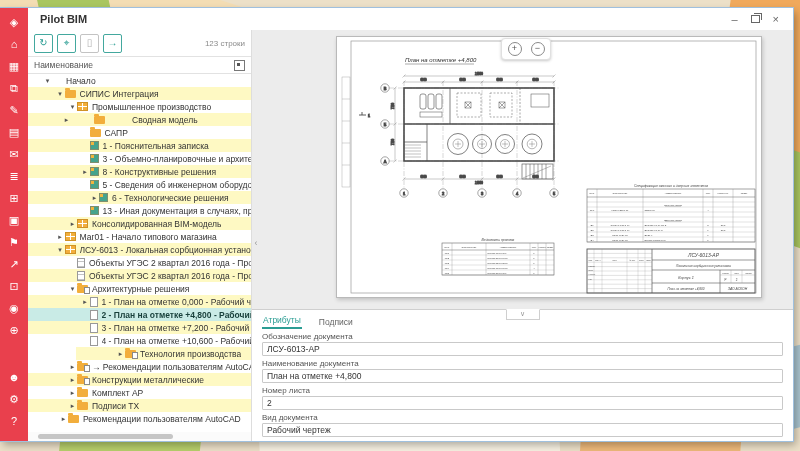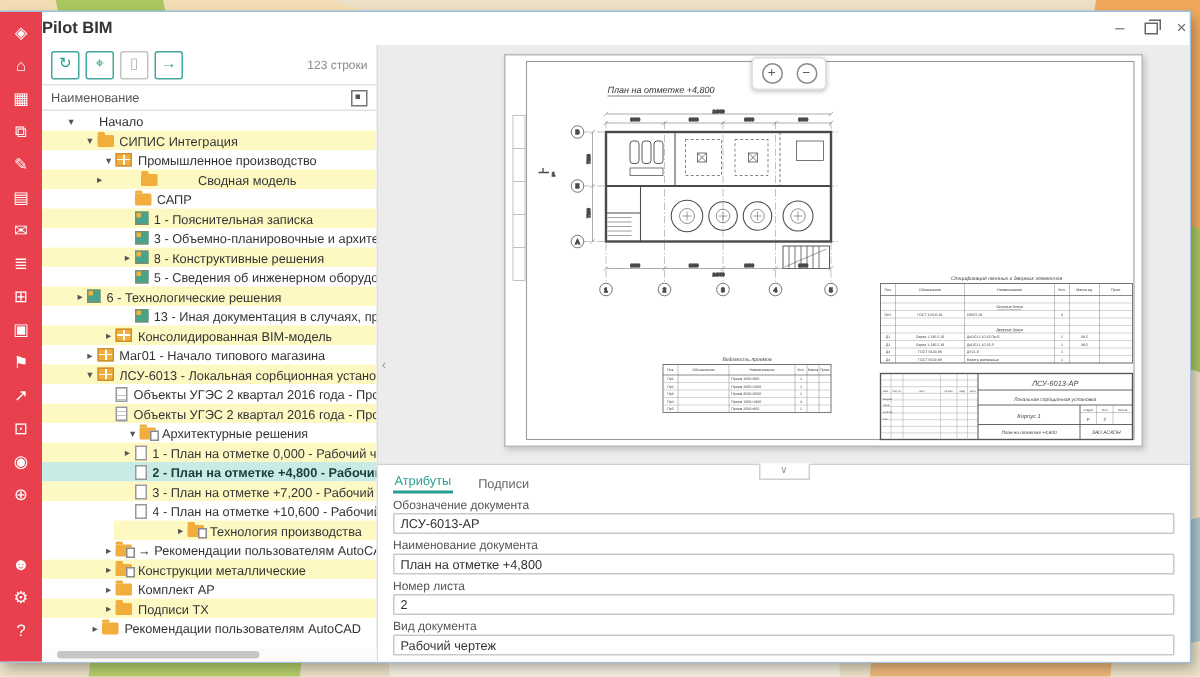--- a/index.html
+++ b/index.html
@@ -26,21 +26,21 @@
   
   .sidebar{width:28px;background:#e9404d;display:flex;flex-direction:column;align-items:center;
            padding:7px 0 5px 0;flex:none;}
   .sb-icon{width:16px;height:15px;line-height:15px;margin-bottom:7px;text-align:center;
            font-size:11px;color:#fff;cursor:pointer;flex:none;}
   .sb-spacer{flex:1;}
 
   .content{flex:1;display:flex;flex-direction:column;min-width:0;background:#fff;}
 
   
-  .titlebar{height:22px;display:flex;align-items:center;padding:0 0;flex:none;}
+  .titlebar{height:22px;display:flex;align-items:center;padding:0 12px;flex:none;}
   .app-title{font-weight:bold;font-size:11px;color:#333;}
   .win-controls{margin-left:auto;display:flex;align-items:center;gap:13px;padding-right:2px;}
   .wc{color:#666;font-size:11px;line-height:10px;cursor:pointer;}
   .wc-restore{width:7px;height:6px;border:1px solid #666;position:relative;}
   .wc-restore::before{content:'';position:absolute;left:2px;top:-3px;width:7px;height:6px;
                       border-top:1px solid #666;border-right:1px solid #666;}
 
   .main{flex:1;display:flex;min-height:0;}
 
   
@@ -199,21 +199,21 @@
             <div class="tree-row alt" style="padding-left: 52.5px;">
               <span class="tr-arrow">▸</span>
               <span class="ticon cube"></span>
               <span class="tr-label">8 - Конструктивные решения</span>
             </div>
             <div class="tree-row" style="padding-left: 52.5px;">
               <span class="tr-arrow"></span>
               <span class="ticon cube"></span>
               <span class="tr-label">5 - Сведения об инженерном оборудовании, о сетях и системах</span>
             </div>
-            <div class="tree-row alt" style="padding-left: 21px;">
+            <div class="tree-row alt" style="padding-left: 62px;">
               <span class="tr-arrow">▸</span>
               <span class="ticon cube"></span>
               <span class="tr-label">6 - Технологические решения</span>
             </div>
             <div class="tree-row" style="padding-left: 52.5px;">
               <span class="tr-arrow"></span>
               <span class="ticon cube"></span>
               <span class="tr-label">13 - Иная документация в случаях, предусмотренных законодательством</span>
             </div>
             <div class="tree-row alt" style="padding-left: 40px;">
@@ -234,21 +234,21 @@
             <div class="tree-row" style="padding-left: 40px;">
               <span class="tr-arrow"></span>
               <span class="ticon doc"></span>
               <span class="tr-label">Объекты УГЭС 2 квартал 2016 года - Прошу ознакомиться. Начало</span>
             </div>
             <div class="tree-row alt" style="padding-left: 40px;">
               <span class="tr-arrow"></span>
               <span class="ticon doc"></span>
               <span class="tr-label">Объекты УГЭС 2 квартал 2016 года - Прошу ознакомиться. Начало</span>
             </div>
-            <div class="tree-row" style="padding-left: 40px; margin-left: 16px;">
+            <div class="tree-row" style="padding-left: 40px;">
               <span class="tr-arrow">▾</span>
               <span class="ticon folder-badge"></span>
               <span class="tr-label">Архитектурные решения</span>
             </div>
             <div class="tree-row alt" style="padding-left: 52.5px;">
               <span class="tr-arrow">▸</span>
               <span class="ticon page"></span>
               <span class="tr-label">1 - План на отметке 0,000 - Рабочий чертеж</span>
             </div>
             <div class="tree-row selected" style="padding-left: 52.5px;">

